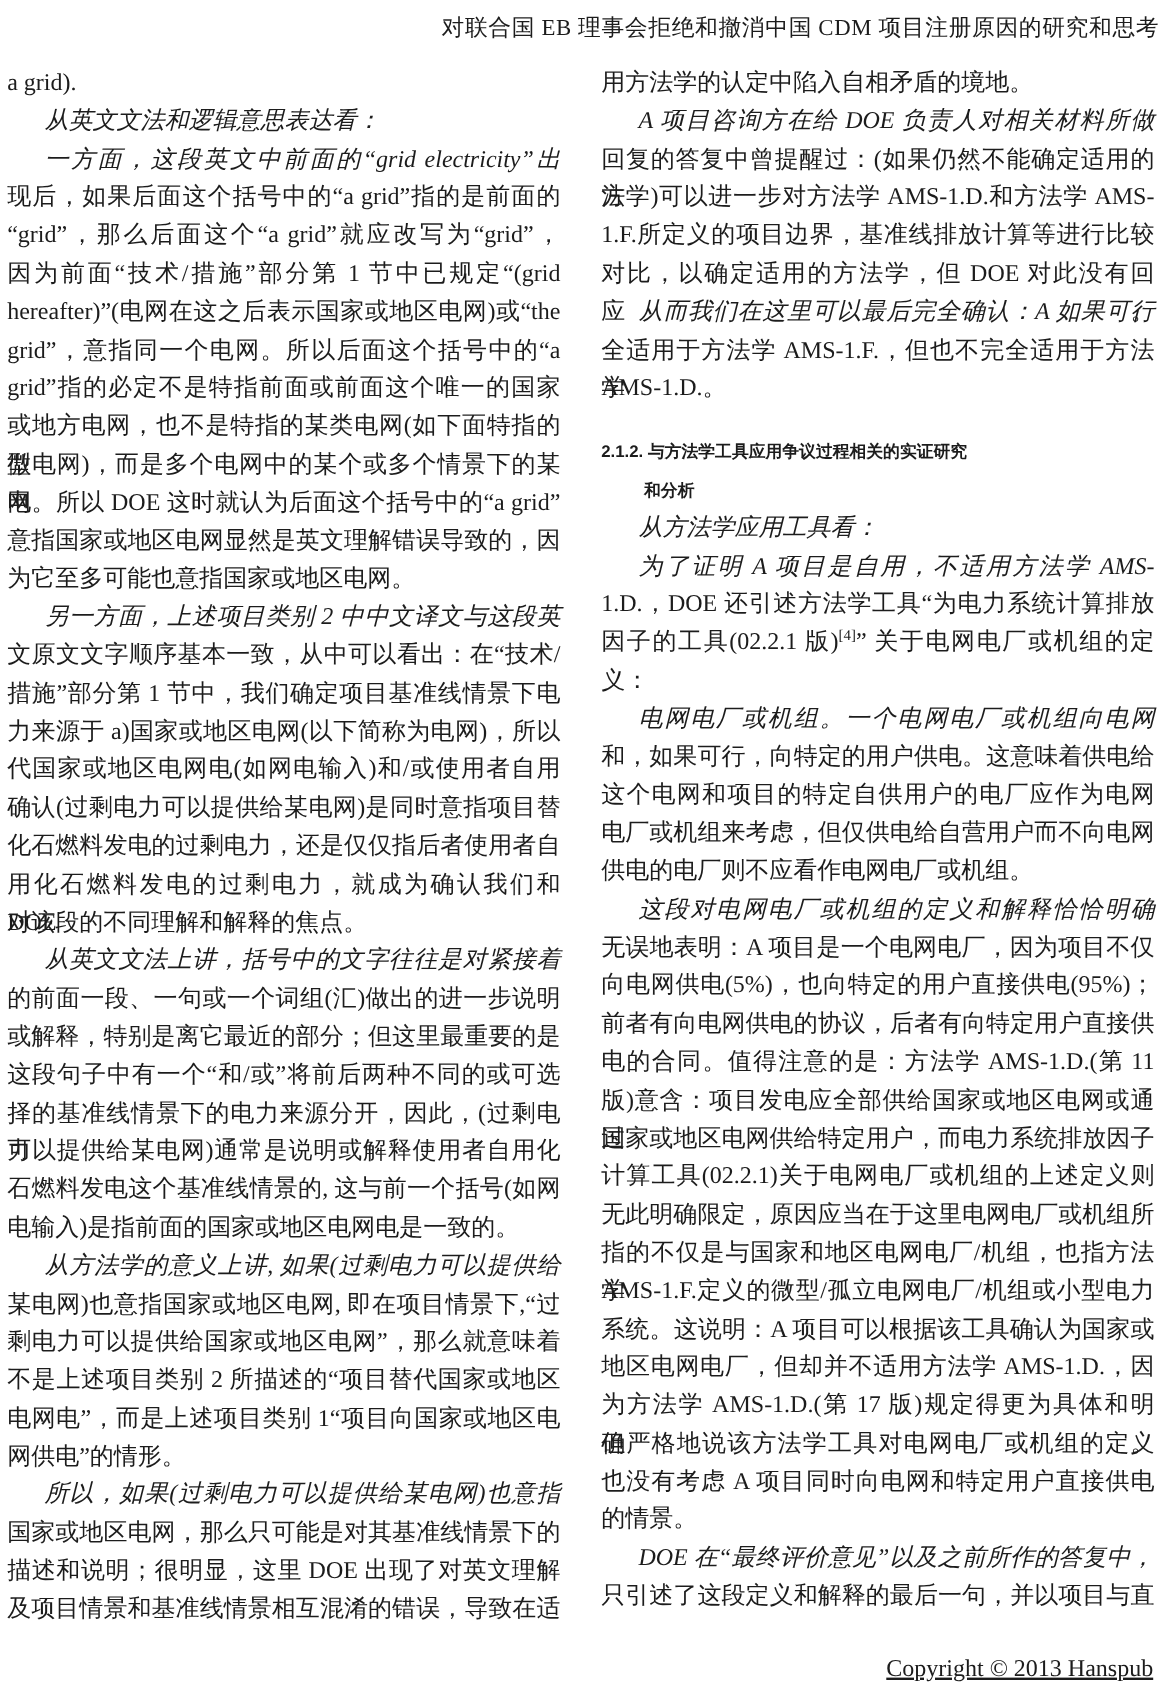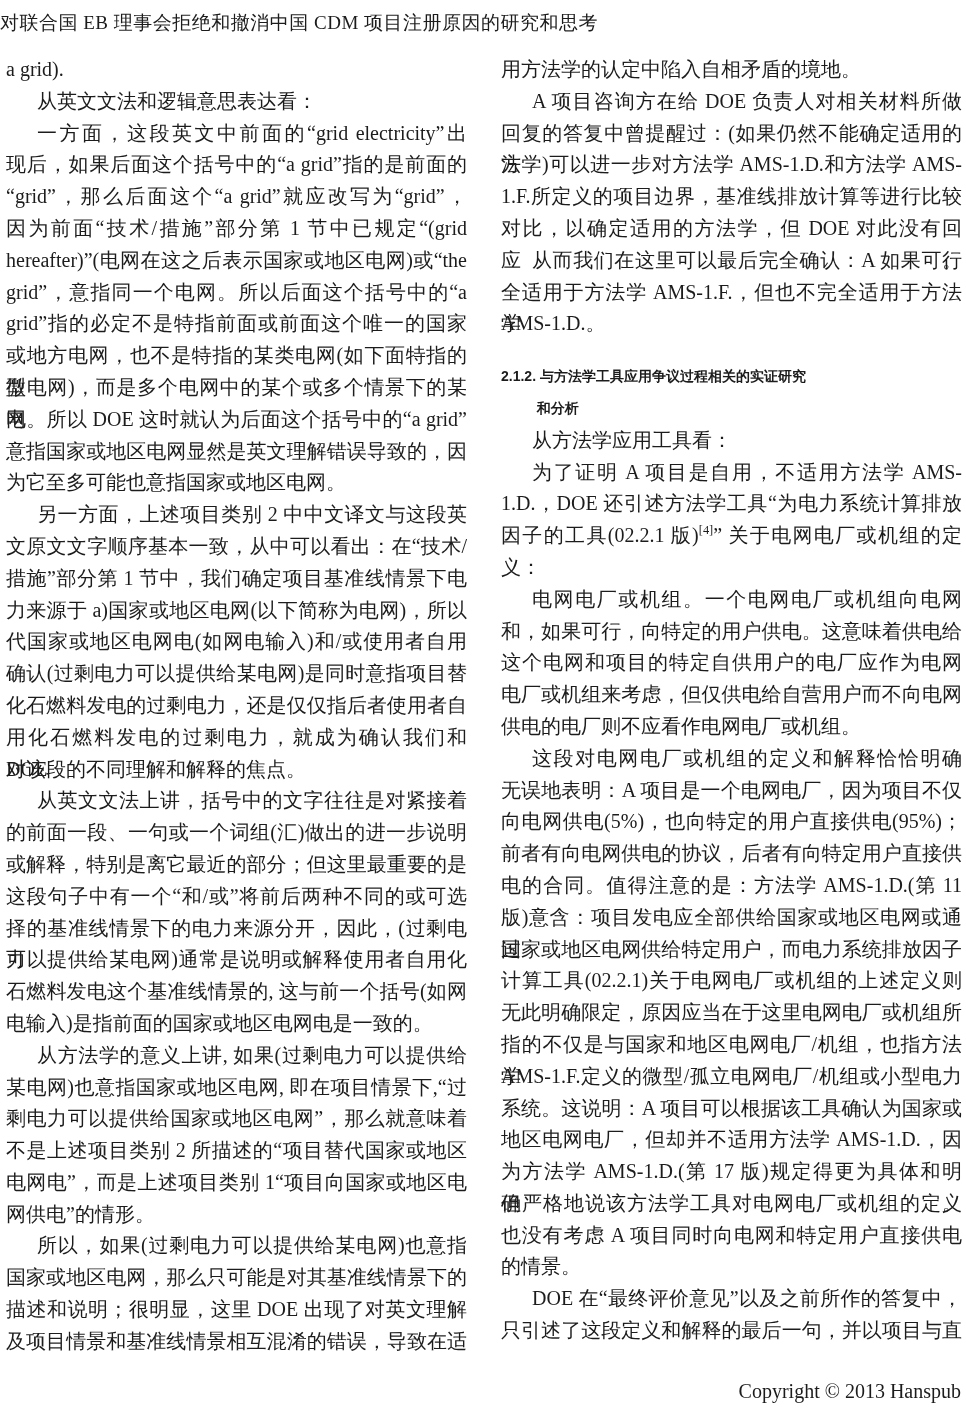--- a/index.html
+++ b/index.html
@@ -6,51 +6,51 @@
   body{
     width:966px;height:1414px;
     background:#ffffff;
     font-family:"Liberation Serif","DejaVu Serif",serif;
     color:#1c1c1c;
     position:relative;
     overflow:hidden;
   }
   .header{
     position:absolute;top:10px;left:0;width:100%;
-    text-align:left;font-size:19px;letter-spacing:0.5px;
+    text-align:right;font-size:19px;letter-spacing:0.5px;
   }
   .col{
     position:absolute;top:54px;
     font-size:20px;line-height:31.8px;
   }
   .col-left{left:6px;width:461px;}
   .col-right{left:501px;width:461px;}
   .line{
     height:31.8px;
     text-align:justify;
     text-align-last:justify;
     white-space:normal;
   }
   .line.e{text-align-last:left;}
-  .line.i{text-indent:1.55em;}
+  .line.i{text-indent:1.55em;font-style:italic;}
   .line.it{}
   .line.h{
     font-weight:700;
     font-size:14px;
     font-family:"Liberation Sans","DejaVu Sans",sans-serif;
     text-align-last:left;
   }
   .line.hs{margin-top:21px;}
   .line.h2{text-indent:2.55em;}
   sup{font-size:0.62em;vertical-align:super;line-height:0;}
   .footer-page{
     position:absolute;left:7px;top:1460px;font-size:23px;
   }
   .footer-copy{
-    position:absolute;right:5px;top:1380px;font-size:20px;
+    position:absolute;right:5px;top:1380px;font-size:20px;text-decoration:underline;
   }
 </style>
 </head>
 <body>
 
 <div class="header">对联合国 EB 理事会拒绝和撤消中国 CDM 项目注册原因的研究和思考</div>
 
 <div class="col col-left">
     <div class="line it e">a grid).</div>
     <div class="line i e">从英文文法和逻辑意思表达看：</div>

